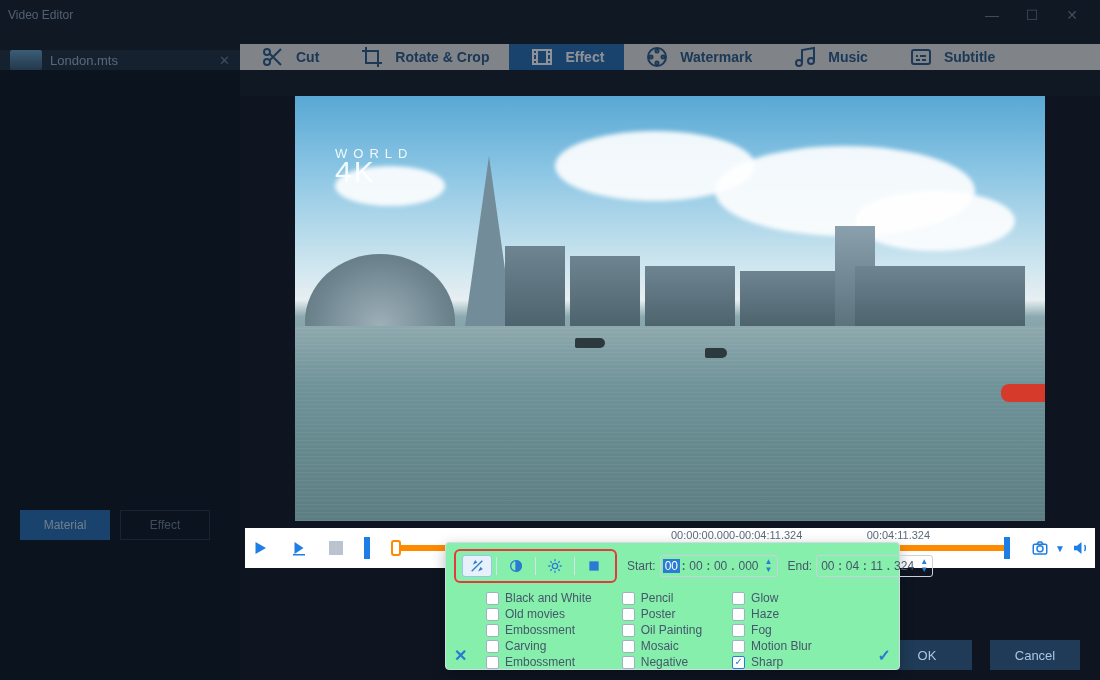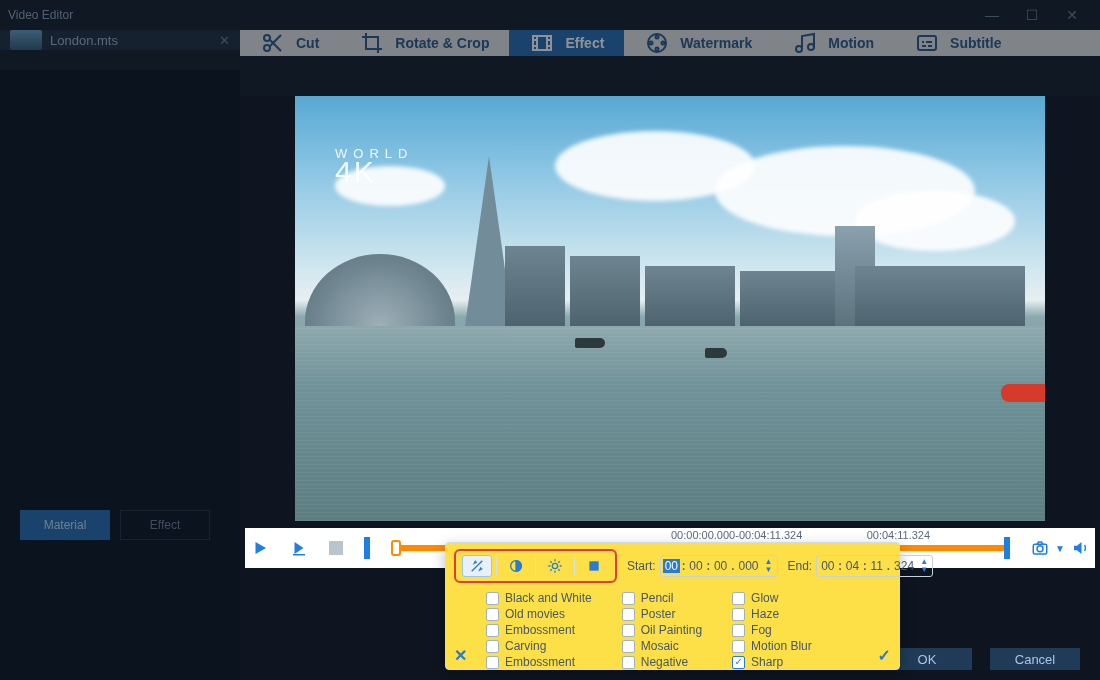--- a/index.html
+++ b/index.html
@@ -7,21 +7,21 @@
 
 
 .app-shell { width: 1100px; height: 680px; background: #182330; position: relative; }
 
 
 .titlebar { height: 30px; display: flex; align-items: center; padding: 2px 8px; color: #8fa6bf; font-size: 12px; }
 .titlebar .spacer { flex: 1; }
 .titlebar .winbtn { width: 40px; height: 20px; display: flex; align-items: center; justify-content: center; color: #6e8299; font-size: 14px; }
 
 
-.strip { height: 40px; display: flex; align-items: flex-start; }
+.strip { height: 40px; display: flex; align-items: flex-end; }
 .file-chip { width: 240px; background: #263445; display: flex; align-items: center; color: #9db3cc; font-size: 13px; padding: 0 10px; }
 .file-chip .thumb { width: 32px; height: 20px; background: linear-gradient(#6aa0c7,#3b5f78); border-radius: 2px; margin-right: 8px; }
 .file-chip .x { margin-left: auto; color: #6e8299; }
 
 .toolbar { flex: 1; background: #e5e5e5; display: flex; align-items: stretch; }
 .tbtn { display: flex; align-items: center; gap: 10px; padding: 0 20px; color: #3c8fdd; font-size: 14px; font-weight: 600; }
 .tbtn.dim { color: #2f5f8f; }
 .tbtn.active { background: #2a6fb5; color: #fff; }
 .tbtn .ic { width: 26px; height: 26px; display: flex; align-items: center; justify-content: center; }
 .tbtn svg { width: 24px; height: 24px; }
@@ -60,24 +60,24 @@
 .tl-stop { width: 14px; height: 14px; background: #b9c4cf; }
 .tl-mark { width: 6px; height: 22px; background: #1d7fe3; border: 2px solid #1d7fe3; }
 .tl-track { flex: 1; height: 6px; background: #ff8a00; position: relative; border-radius: 3px; }
 .tl-thumb { position: absolute; left: 0; top: -5px; width: 10px; height: 16px; background: #fff; border: 2px solid #ff8a00; border-radius: 3px; }
 .tl-endmark { position: absolute; right: 0; top: -8px; width: 6px; height: 22px; border: 2px solid #1d7fe3; background: #1d7fe3; }
 .tl-times { position: absolute; left: 280px; right: 80px; top: -16px; font-size: 11px; color: #5b6b7c; display: flex; justify-content: space-between; pointer-events: none;}
 .tl-right { display: flex; align-items: center; gap: 6px; color: #1d7fe3; }
 
 
 .footer-btns { position: absolute; right: 20px; bottom: 10px; display: flex; gap: 18px; }
-.footer-btns .fbtn { width: 90px; height: 22px; display: flex; align-items: center; justify-content: center; background: #1f3b57; color: #a8c6e6; font-size: 13px; }
-
-
-.popup { position: absolute; left: 445px; top: 542px; width: 455px; height: 128px; background: #fde047; border: 1px solid #d1dbe4; border-radius: 4px; box-shadow: 0 4px 14px rgba(0,0,0,.25); padding: 6px 8px 4px; }
+.footer-btns .fbtn { width: 90px; height: 30px; display: flex; align-items: center; justify-content: center; background: #1f3b57; color: #a8c6e6; font-size: 13px; }
+
+
+.popup { position: absolute; left: 445px; top: 542px; width: 455px; height: 128px; background: #86efac; border: 1px solid #d1dbe4; border-radius: 4px; box-shadow: 0 4px 14px rgba(0,0,0,.25); padding: 6px 8px 4px; }
 .popup-row1 { display: flex; align-items: center; gap: 10px; }
 .mode-group { display: flex; align-items: center; gap: 0; border: 2px solid #e23b3b; border-radius: 6px; padding: 4px 6px; }
 .mode-btn { width: 30px; height: 22px; display: flex; align-items: center; justify-content: center; color: #2a7bd3; }
 .mode-btn.sel { background: #e8f1fb; border: 1px solid #9cc3ea; border-radius: 3px; }
 .mode-sep { width: 1px; height: 18px; background: #d7e1ea; margin: 0 4px; }
 .time-field { display: flex; align-items: center; gap: 4px; font-size: 12px; color: #45576a; }
 .time-box { border: 1px solid #c6d3df; border-radius: 3px; height: 22px; display: flex; align-items: center; padding: 0 2px 0 2px; font-family: monospace; font-size: 12px; color: #45576a; }
 .time-box .seg { padding: 0 2px; }
 .time-box .sel { background: #2a7bd3; color: #fff; }
 .spin { width: 12px; display: flex; flex-direction: column; margin-left: 2px; }
@@ -162,21 +162,21 @@
         <span>Watermark</span>
       </div>
       <div class="tbtn dim">
         <span class="ic">
             <svg viewBox="0 0 24 24" fill="none" stroke="currentColor" stroke-width="2">
               <path d="M9 18V5l12-2v13"></path>
               <circle cx="6" cy="18" r="3"></circle>
               <circle cx="18" cy="16" r="3"></circle>
             </svg>
           </span>
-        <span>Motion</span>
+        <span>Music</span>
       </div>
       <div class="tbtn dim">
         <span class="ic">
             <svg viewBox="0 0 24 24" fill="none" stroke="currentColor" stroke-width="2">
               <rect x="3" y="5" width="18" height="14" rx="2"></rect>
               <path d="M7 15h4M13 15h4M7 11h2M11 11h6"></path>
             </svg>
           </span>
         <span>Subtitle</span>
       </div>

